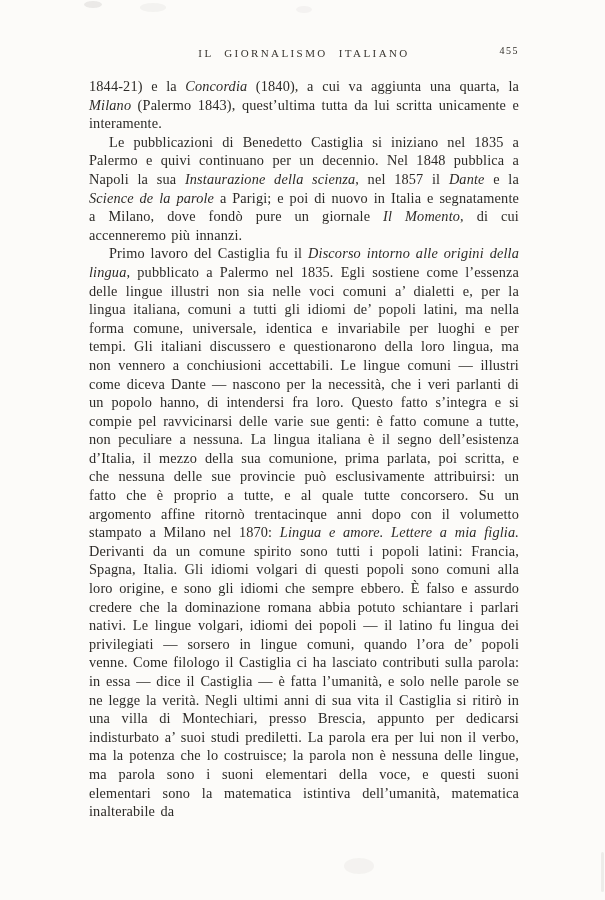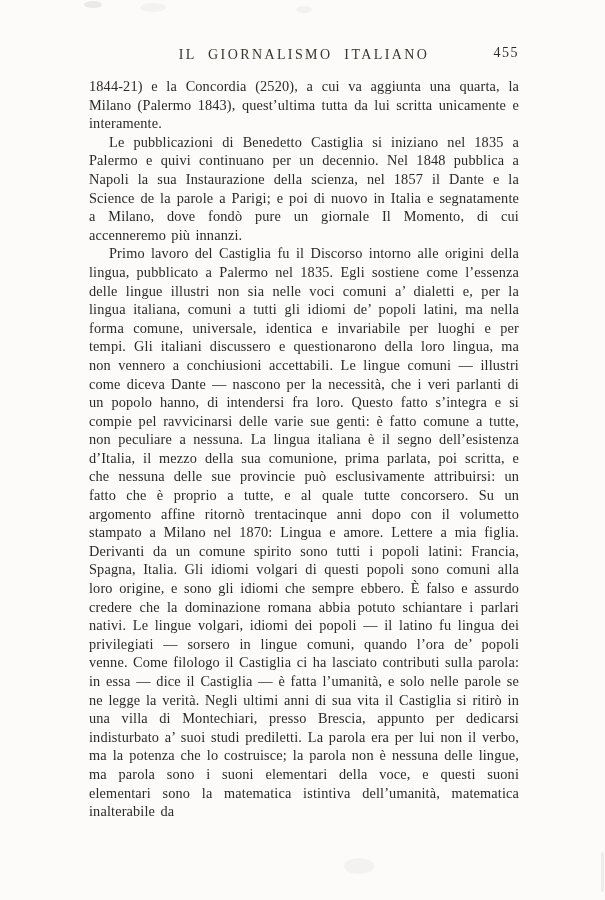--- a/index.html
+++ b/index.html
@@ -19,31 +19,31 @@
   
   .page-header {
     position: absolute;
     top: 47px;
     left: 89px;
     width: 430px;
     height: 18px;
   }
   .running-head {
     text-align: center;
-    font-size: 14px;
+    font-size: 11px;
     letter-spacing: 2.4px;
     word-spacing: 6px;
     color: #38352f;
     white-space: nowrap;
   }
   .page-number {
     position: absolute;
     right: 0;
     top: -2px;
-    font-size: 14px;
+    font-size: 10px;
     letter-spacing: 1.5px;
     color: #2f2c27;
   }
   
   .page-text {
     position: absolute;
     top: 77px;
     left: 89px;
     width: 430px;
     text-align: justify;
@@ -55,20 +55,21 @@
     -webkit-hyphens: auto;
   }
   .page-text p {
     margin: 0;
     padding: 0;
   }
   .page-text p.indent {
     text-indent: 20px;
   }
   .it {
+    font-style: italic;
     margin-top: 46px;
   }
   
   .artifact {
     position: absolute;
     border-radius: 50%;
     pointer-events: none;
   }
   .a1 { left: 84px;  top: 1px;   width: 18px; height: 7px;  background: #dcdbd8; opacity: .55; }
   .a2 { left: 140px; top: 3px;   width: 26px; height: 9px;  background: #ececea; opacity: .6; }
@@ -87,21 +88,21 @@
   <div class="artifact a4"></div>
   <div class="artifact a5"></div>
 
   <div class="page-header">
     <div class="running-head">IL GIORNALISMO ITALIANO</div>
     <div class="page-number">455</div>
   </div>
 
   <div class="page-text">
 
-    <p><span>1844-21) e la </span><span class="it">Concordia</span><span> (2520), a cui va aggiunta una quarta, la </span><span class="it">Milano</span><span> (Palermo 1843), quest’ultima tutta da lui scritta unicamente e interamente.</span></p>
+    <p><span>1844-21) e la </span><span class="it">Concordia</span><span> (1840), a cui va aggiunta una quarta, la </span><span class="it">Milano</span><span> (Palermo 1843), quest’ultima tutta da lui scritta unicamente e interamente.</span></p>
 
     <p class="indent"><span>Le pubblicazioni di Benedetto Castiglia si iniziano nel 1835 a Palermo e quivi continuano per un decennio. Nel 1848 pubblica a Napoli la sua </span><span class="it">Instaurazione della scienza</span><span>, nel 1857 il </span><span class="it">Dante</span><span> e la </span><span class="it">Science de la parole</span><span> a Parigi; e poi di nuovo in Italia e segnatamente a Milano, dove fondò pure un giornale </span><span class="it">Il Momento</span><span>, di cui accenneremo più innanzi.</span></p>
 
     <p class="indent"><span>Primo lavoro del Castiglia fu il </span><span class="it">Discorso intorno alle origini della lingua</span><span>, pubblicato a Palermo nel 1835. Egli sostiene come l’essenza delle lingue illustri non sia nelle voci comuni a’ dialetti e, per la lingua italiana, comuni a tutti gli idiomi de’ popoli latini, ma nella forma comune, universale, identica e invariabile per luoghi e per tempi. Gli italiani discussero e questionarono della loro lingua, ma non vennero a conchiusioni accettabili. Le lingue comuni — illustri come diceva Dante — nascono per la necessità, che i veri parlanti di un popolo hanno, di intendersi fra loro. Questo fatto s’integra e si compie pel ravvicinarsi delle varie sue genti: è fatto comune a tutte, non peculiare a nessuna. La lingua italiana è il segno dell’esistenza d’Italia, il mezzo della sua comunione, prima parlata, poi scritta, e che nessuna delle sue provincie può esclusivamente attribuirsi: un fatto che è proprio a tutte, e al quale tutte concorsero. Su un argomento affine ritornò trentacinque anni dopo con il volumetto stampato a Milano nel 1870: </span><span class="it">Lingua e amore. Lettere a mia figlia.</span><span> Derivanti da un comune spirito sono tutti i popoli latini: Francia, Spagna, Italia. Gli idiomi volgari di questi popoli sono comuni alla loro origine, e sono gli idiomi che sempre ebbero. È falso e assurdo credere che la dominazione romana abbia potuto schiantare i parlari nativi. Le lingue volgari, idiomi dei popoli — il latino fu lingua dei privilegiati — sorsero in lingue comuni, quando l’ora de’ popoli venne. Come filologo il Castiglia ci ha lasciato contributi sulla parola: in essa — dice il Castiglia — è fatta l’umanità, e solo nelle parole se ne legge la verità. Negli ultimi anni di sua vita il Castiglia si ritirò in una villa di Montechiari, presso Brescia, appunto per dedicarsi indisturbato a’ suoi studi prediletti. La parola era per lui non il verbo, ma la potenza che lo costruisce; la parola non è nessuna delle lingue, ma parola sono i suoni elementari della voce, e questi suoni elementari sono la matematica istintiva dell’umanità, matematica inalterabile da</span></p>
 
   </div>
 
 </div>
 
 </body></html>

